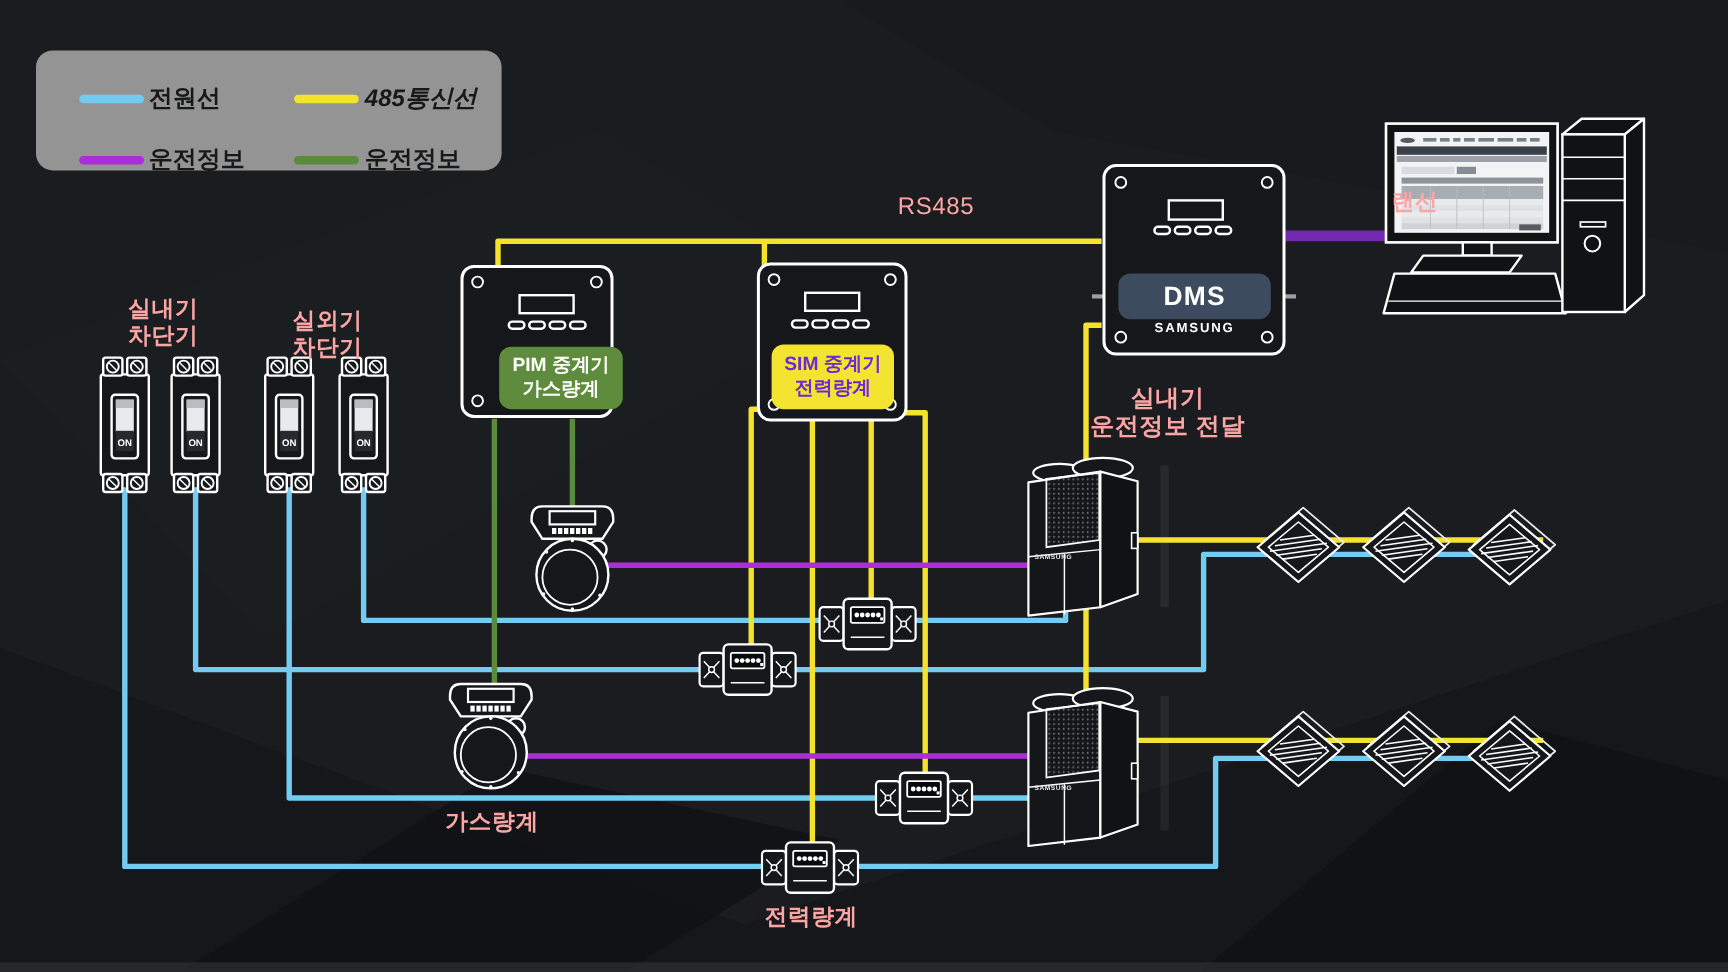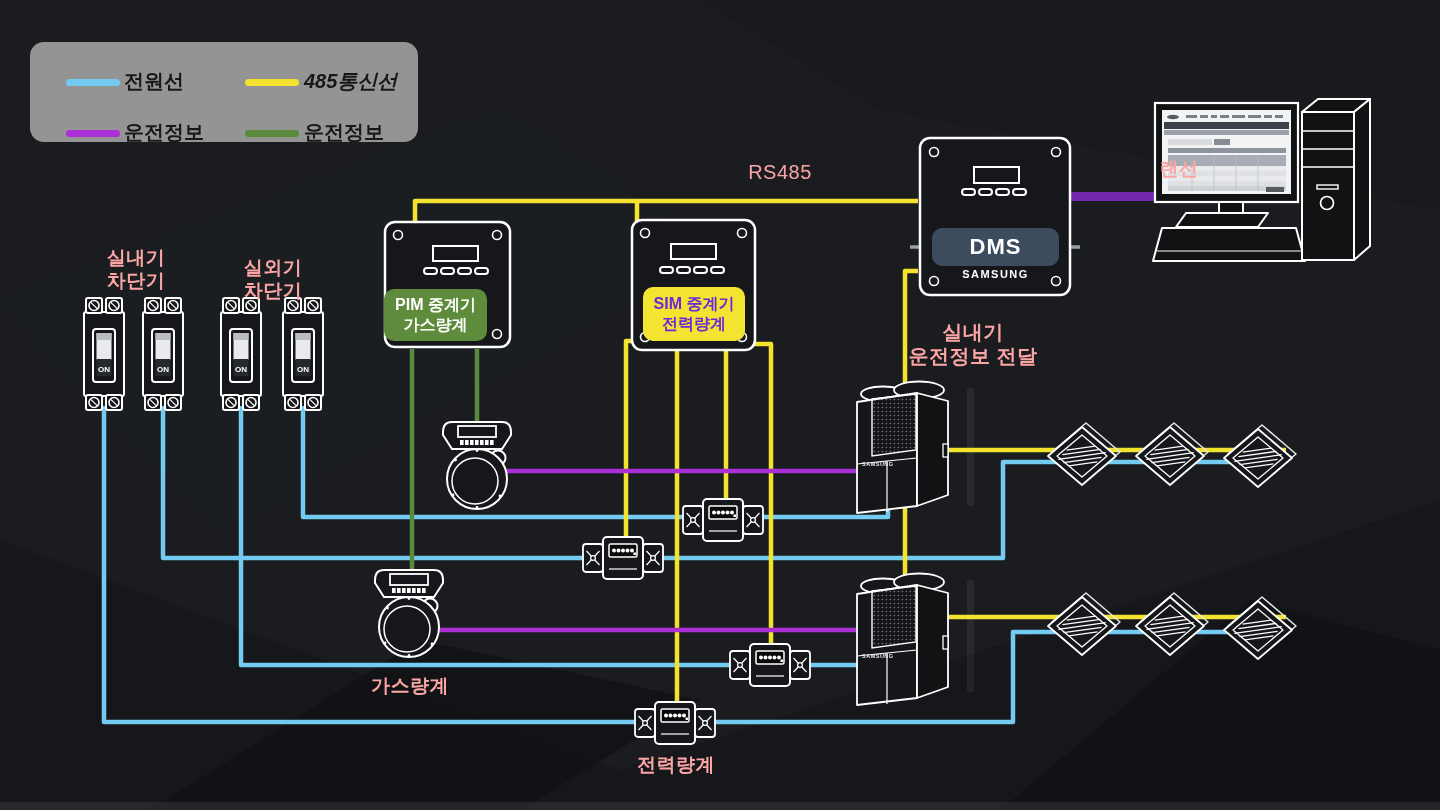--- a/index.html
+++ b/index.html
@@ -7,21 +7,21 @@
           background:#1a1c1f;font-family:"Liberation Sans",sans-serif;}
   #canvas svg.layer{position:absolute;left:0;top:0;}
   .lbl{position:absolute;color:#fca5a5;white-space:pre-line;text-align:center;
        font-weight:700;line-height:1.22;letter-spacing:0.5px;}
   .legend{position:absolute;left:30px;top:42px;width:388px;height:100px;
           background:rgba(158,158,158,0.92);border-radius:14px;}
   .legend .sw{position:absolute;width:54px;height:7px;border-radius:4px;}
   .legend .lt{position:absolute;font-size:20px;font-weight:700;color:#17181a;white-space:nowrap;}
   .chip{position:absolute;border-radius:10px;display:flex;align-items:center;justify-content:center;
         text-align:center;white-space:pre-line;font-weight:700;line-height:1.25;}
-  .chip.pim{left:384px;top:289px;width:103px;height:52px;color:#fff;font-size:16px;}
+  .chip.pim{left:416px;top:289px;width:103px;height:52px;color:#fff;font-size:16px;}
   .chip.sim{left:643px;top:287px;width:102px;height:54px;color:#6d28d9;font-size:16px;}
   .chip.dms{left:932px;top:228px;width:127px;height:38px;color:#fff;font-size:22px;letter-spacing:1px;}
   .brand-dms{position:absolute;left:932px;top:268px;width:127px;text-align:center;color:#fff;
              font-size:11px;font-weight:700;letter-spacing:1.5px;}
 </style>
 </head>
 <body>
 
 <div id="canvas">
 

